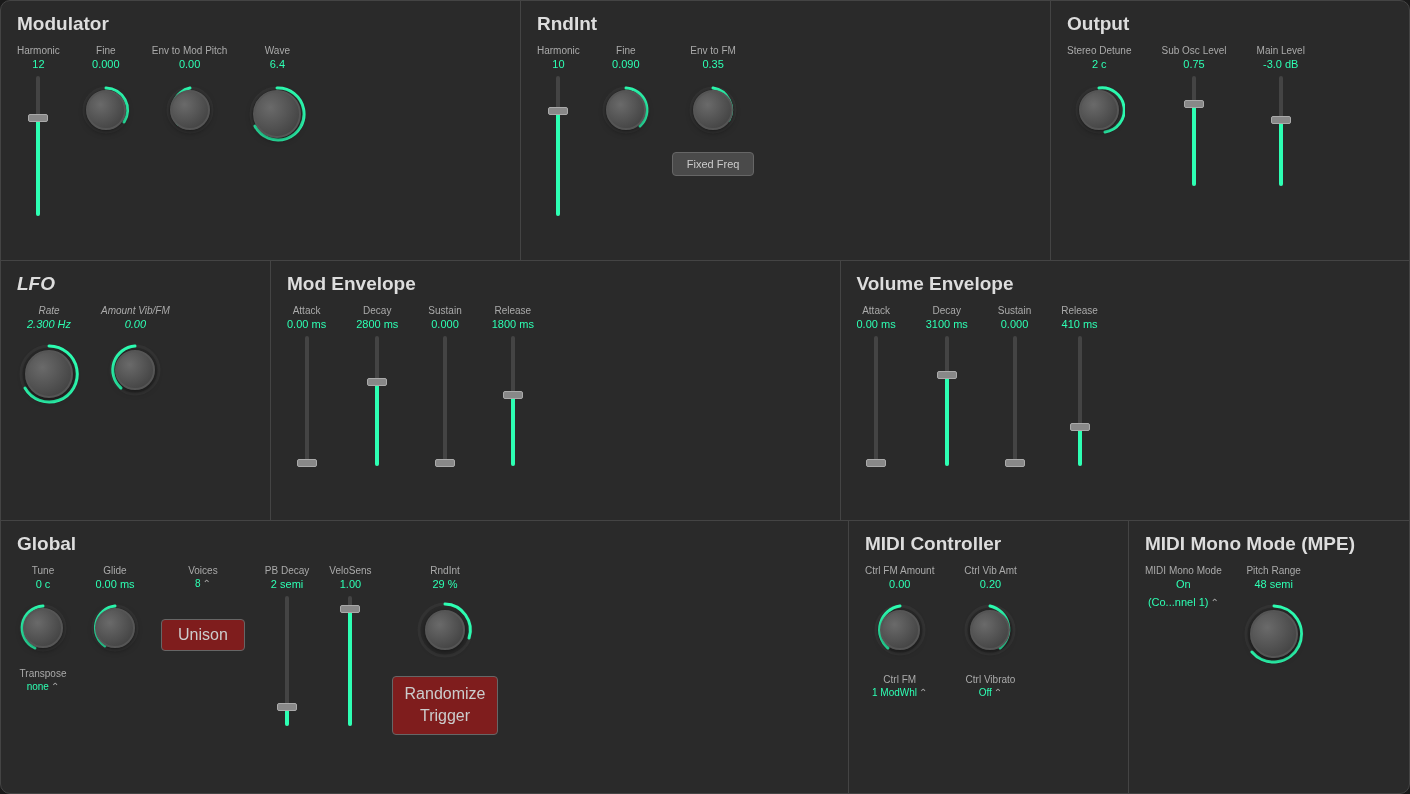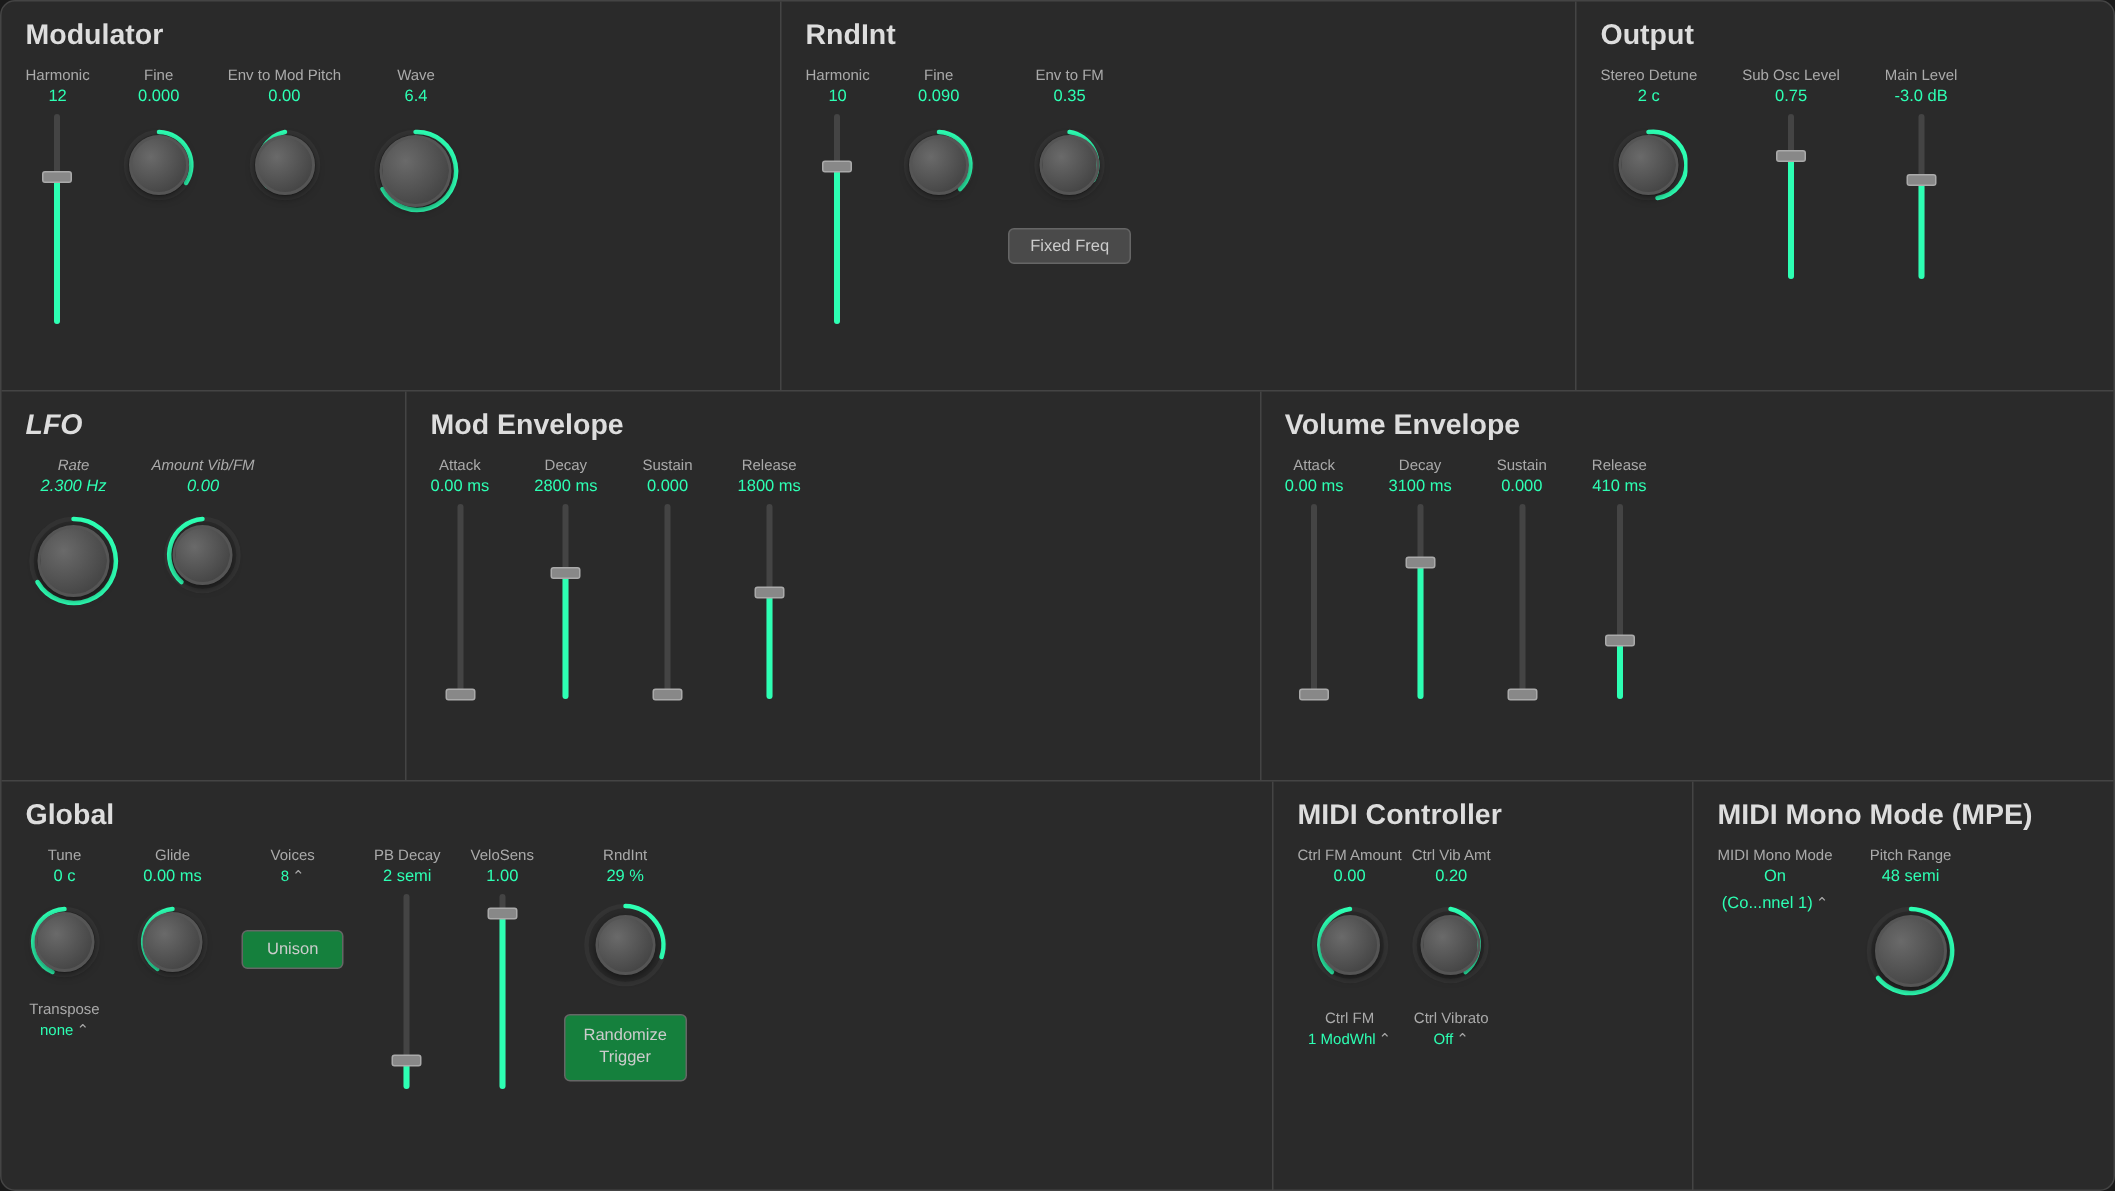--- a/index.html
+++ b/index.html
@@ -130,24 +130,24 @@
     .v-slider-thumb {
       width: 20px;
       height: 8px;
       background: #888;
       border-radius: 2px;
       position: absolute;
       left: -8px;
       border: 1px solid #aaa;
     }
     .button-small {
-      background: #15803d;
+      background: #7f1d1d;
       border: 1px solid #666;
       color: #ccc;
-      font-size: 11px;
+      font-size: 16px;
       padding: 4px 10px;
       border-radius: 4px;
       cursor: pointer;
     }
     .button-fixed-freq {
       background: #4a4a4a;
       border: 1px solid #666;
       color: #ccc;
       font-size: 11px;
       padding: 5px 14px;
@@ -539,21 +539,21 @@
             <span>Randomize</span><br>
             <span>Trigger</span>
           </button>
         </div>
 
       </div>
     </div>
 
     <div class="panel panel-midi-ctrl">
       <div class="panel-title">MIDI Controller</div>
-      <div style="display:flex;gap:5px;align-items:center;">
+      <div style="display:flex;gap:28px;align-items:center;">
 
         <div class="param-group">
           <span class="param-label">Ctrl FM Amount</span>
           <span class="param-value">0.00</span>
           <div style="position:relative;width:56px;height:56px;margin-top:6px;">
             <svg width="56" height="56" viewBox="0 0 56 56">
               <circle cx="28" cy="28" r="24" fill="none" stroke="#333" stroke-width="3"></circle>
               <path d="M 28 4 A 24 24 0 0 0 16 46" fill="none" stroke="#2dffb3" stroke-width="3" stroke-linecap="round"></path>
             </svg>
             <div class="knob-small" style="position:absolute;top:8px;left:8px;"></div>

